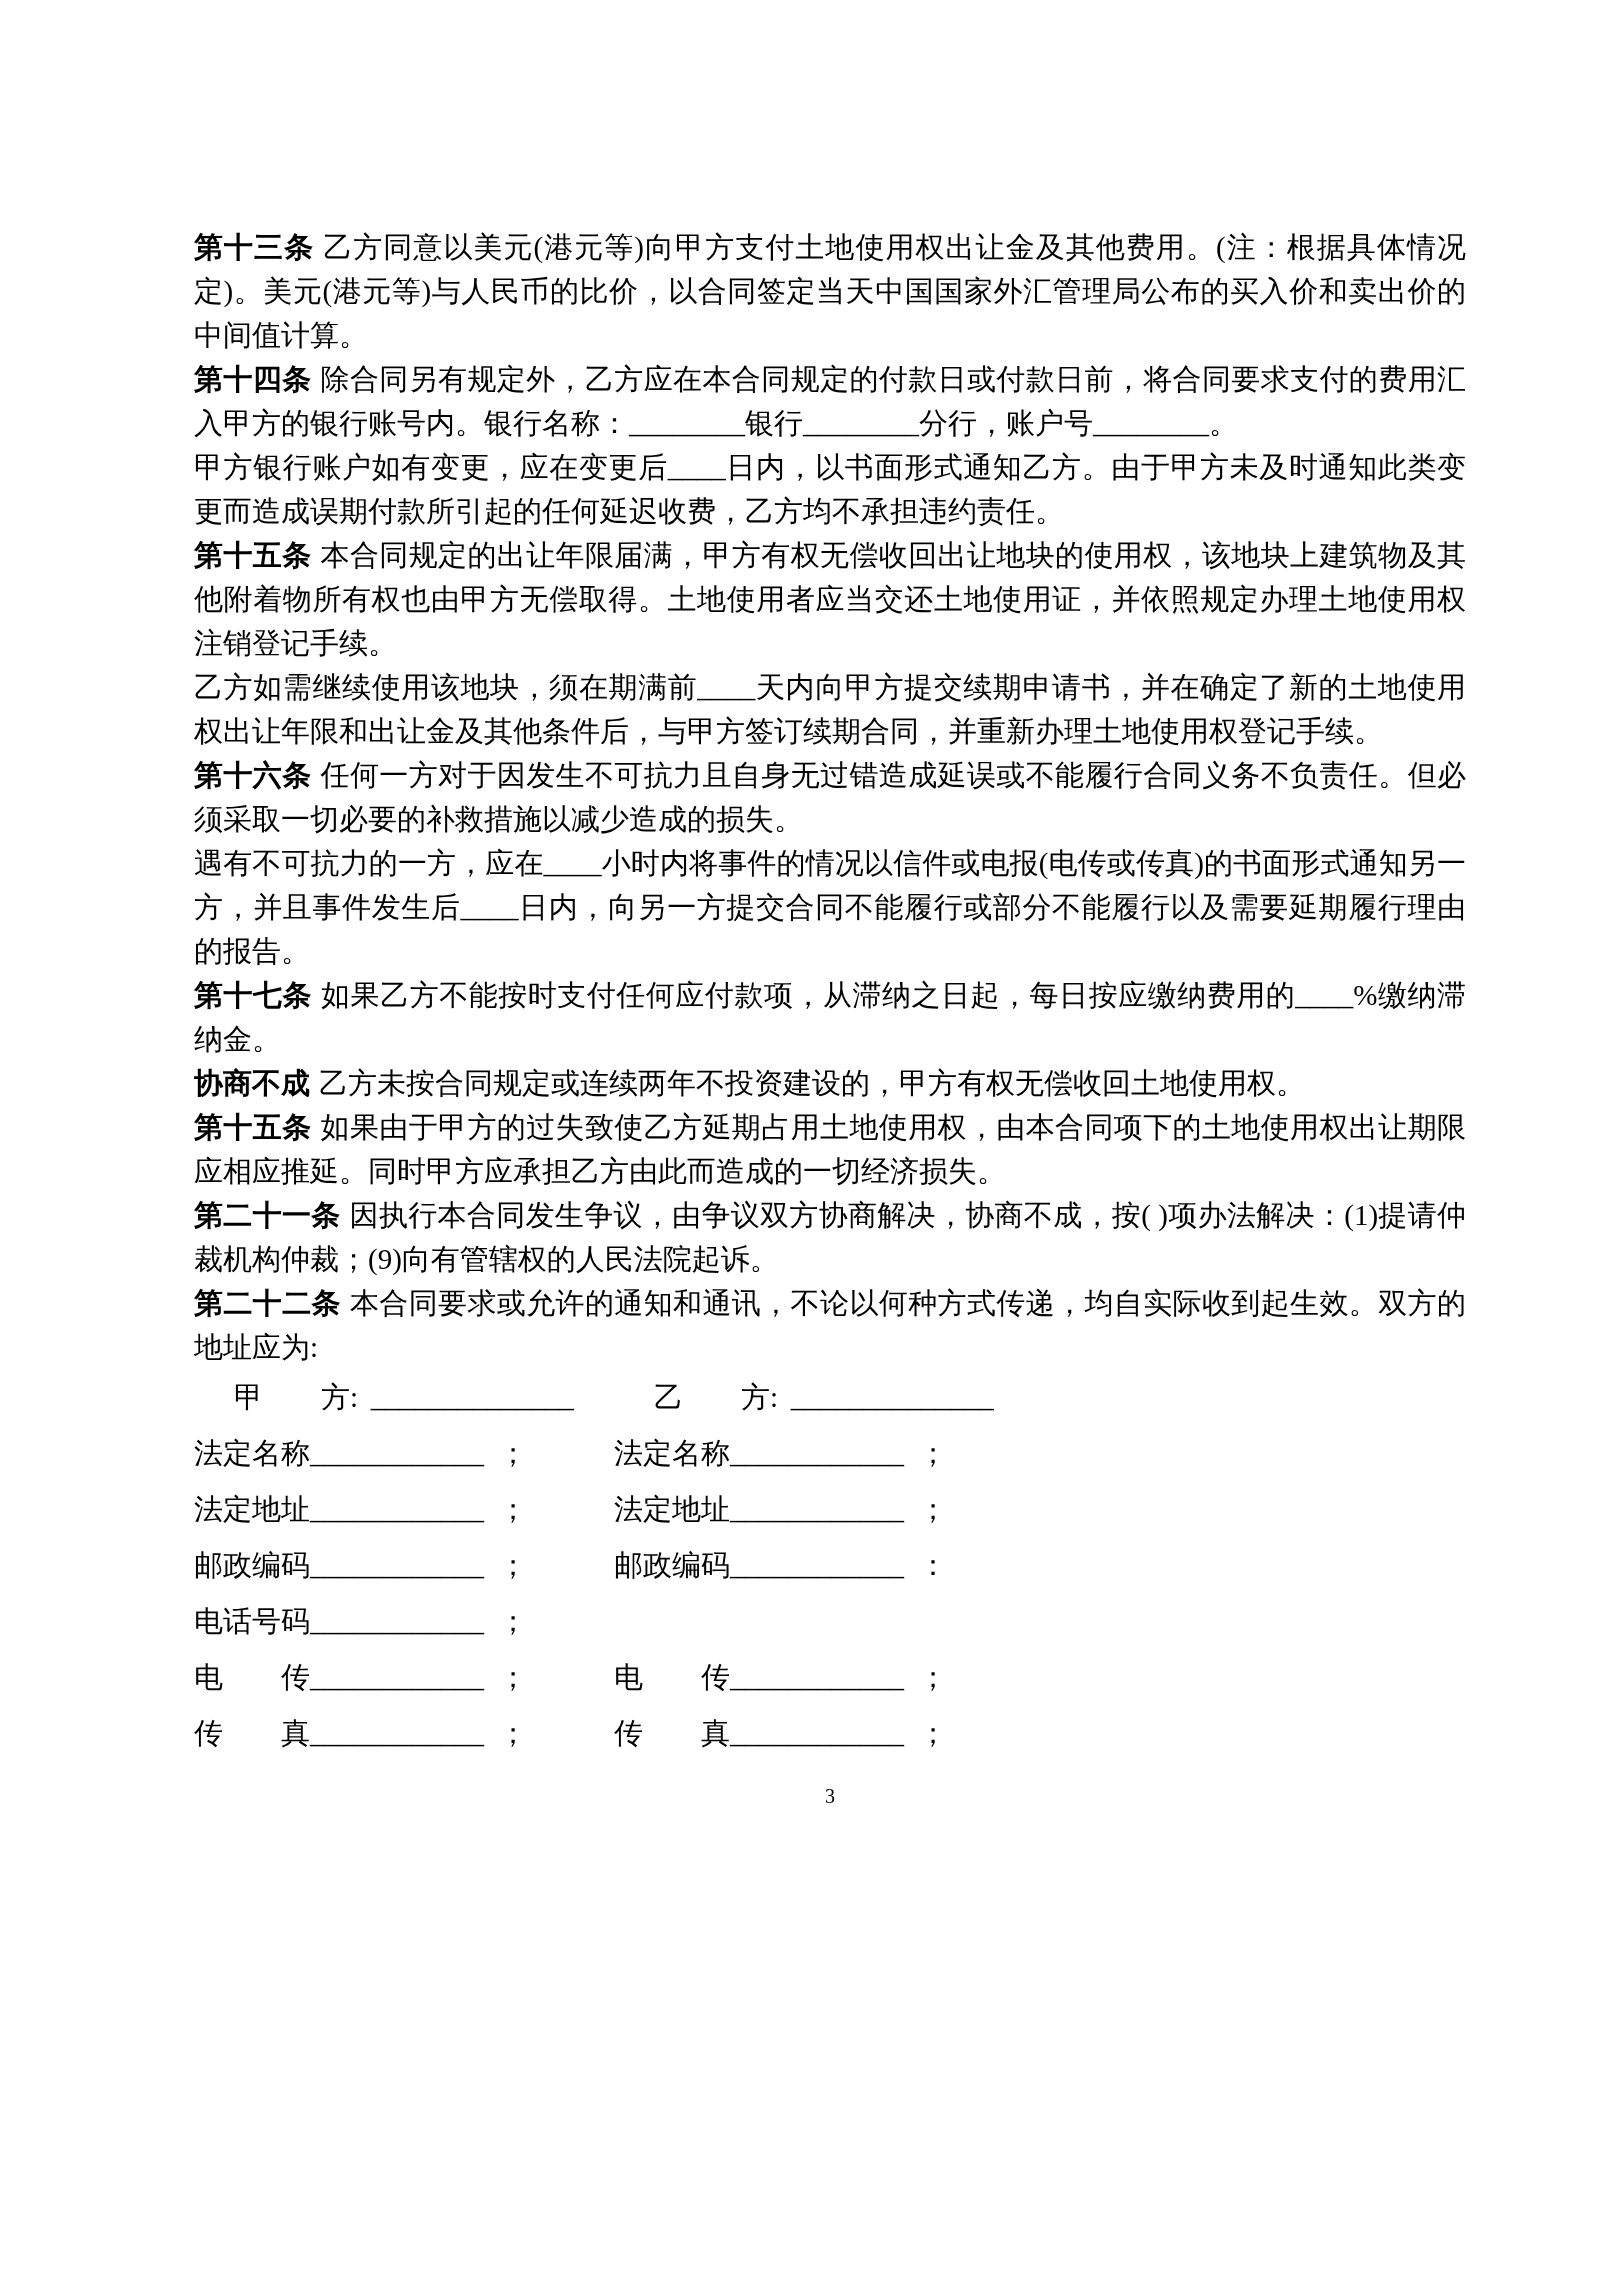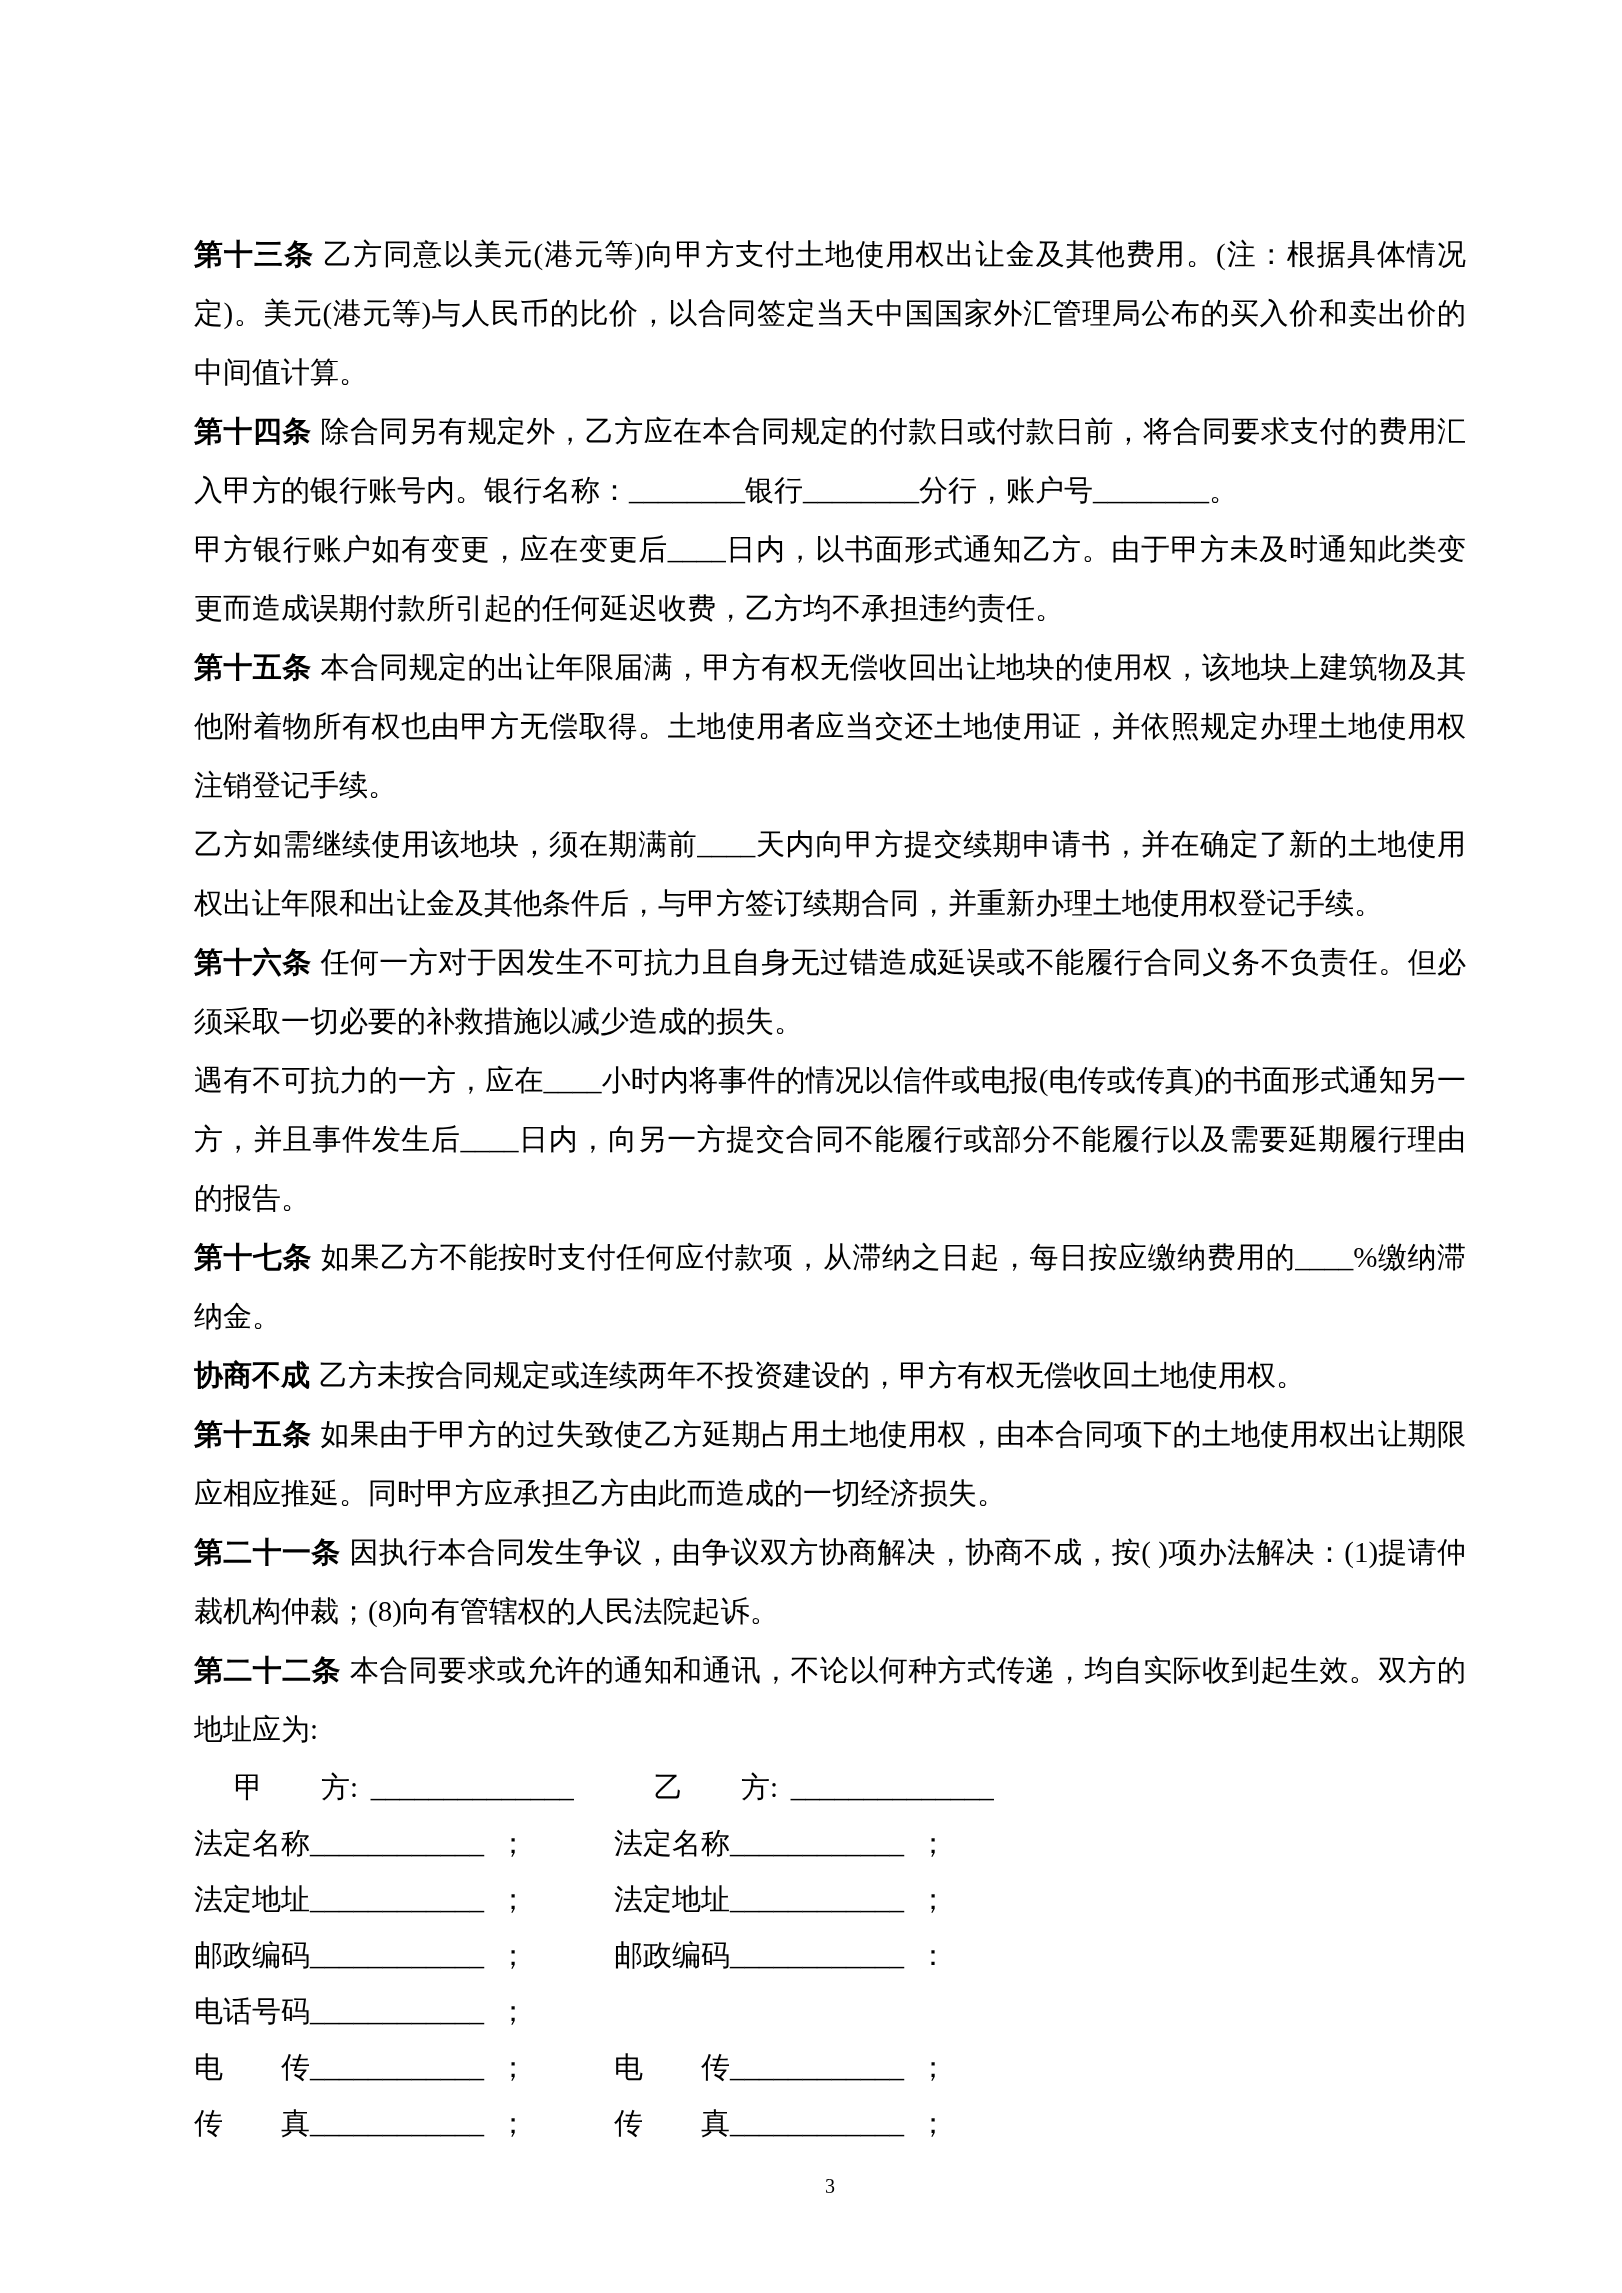--- a/index.html
+++ b/index.html
@@ -2,21 +2,21 @@
 <html style="font-size:14.5px"><head>
 <meta charset="utf-8">
 <style>
   html,body{margin:0;padding:0;background:#ffffff;}
   .page{
     width:1623px;height:2294px;background:#ffffff;color:#000000;
     font-family:"Liberation Serif","DejaVu Serif",serif;
     font-size:29px;box-sizing:border-box;
     padding:225px 157px 0 194px;overflow:hidden;
   }
-  .para{margin:0;line-height:59px;text-align:justify;}
+  .para{margin:0;line-height:44px;text-align:justify;}
   .lbl{
     font-weight:bold;
     font-family:"Liberation Sans","DejaVu Sans",sans-serif;
     margin-right:9px;
   }
   .lbl:empty{margin-right:0;}
   .frow{display:flex;line-height:56px;}
   .fcell{width:420px;white-space:nowrap;}
   .plabel{margin-right:12.7px;margin-left:40px;}
   .fpunct{margin-left:14.5px;}
@@ -33,21 +33,21 @@
   <p class="para"><span class="lbl">第十三条</span><span>乙方同意以美元(港元等)向甲方支付土地使用权出让金及其他费用。(注：根据具体情况定)。美元(港元等)与人民币的比价，以合同签定当天中国国家外汇管理局公布的买入价和卖出价的中间值计算。</span></p>
   <p class="para"><span class="lbl">第十四条</span><span>除合同另有规定外，乙方应在本合同规定的付款日或付款日前，将合同要求支付的费用汇入甲方的银行账号内。银行名称：________银行________分行，账户号________。</span></p>
   <p class="para"><span class="lbl"></span><span>甲方银行账户如有变更，应在变更后____日内，以书面形式通知乙方。由于甲方未及时通知此类变更而造成误期付款所引起的任何延迟收费，乙方均不承担违约责任。</span></p>
   <p class="para"><span class="lbl">第十五条</span><span>本合同规定的出让年限届满，甲方有权无偿收回出让地块的使用权，该地块上建筑物及其他附着物所有权也由甲方无偿取得。土地使用者应当交还土地使用证，并依照规定办理土地使用权注销登记手续。</span></p>
   <p class="para"><span class="lbl"></span><span>乙方如需继续使用该地块，须在期满前____天内向甲方提交续期申请书，并在确定了新的土地使用权出让年限和出让金及其他条件后，与甲方签订续期合同，并重新办理土地使用权登记手续。</span></p>
   <p class="para"><span class="lbl">第十六条</span><span>任何一方对于因发生不可抗力且自身无过错造成延误或不能履行合同义务不负责任。但必须采取一切必要的补救措施以减少造成的损失。</span></p>
   <p class="para"><span class="lbl"></span><span>遇有不可抗力的一方，应在____小时内将事件的情况以信件或电报(电传或传真)的书面形式通知另一方，并且事件发生后____日内，向另一方提交合同不能履行或部分不能履行以及需要延期履行理由的报告。</span></p>
   <p class="para"><span class="lbl">第十七条</span><span>如果乙方不能按时支付任何应付款项，从滞纳之日起，每日按应缴纳费用的____%缴纳滞纳金。</span></p>
   <p class="para"><span class="lbl">协商不成</span><span>乙方未按合同规定或连续两年不投资建设的，甲方有权无偿收回土地使用权。</span></p>
   <p class="para"><span class="lbl">第十五条</span><span>如果由于甲方的过失致使乙方延期占用土地使用权，由本合同项下的土地使用权出让期限应相应推延。同时甲方应承担乙方由此而造成的一切经济损失。</span></p>
-  <p class="para"><span class="lbl">第二十一条</span><span>因执行本合同发生争议，由争议双方协商解决，协商不成，按( )项办法解决：(1)提请仲裁机构仲裁；(8)向有管辖权的人民法院起诉。</span></p>
+  <p class="para"><span class="lbl">第二十一条</span><span>因执行本合同发生争议，由争议双方协商解决，协商不成，按( )项办法解决：(1)提请仲裁机构仲裁；(9)向有管辖权的人民法院起诉。</span></p>
   <p class="para"><span class="lbl">第二十二条</span><span>本合同要求或允许的通知和通讯，不论以何种方式传递，均自实际收到起生效。双方的地址应为:</span></p>
 
   <div class="frow">
     <div class="fcell"><span class="plabel">甲　　方:</span><span>______________</span></div>
     <div class="fcell"><span class="plabel">乙　　方:</span><span>______________</span></div>
   </div>
 
   <div class="frow">
     <div class="fcell"><span>法定名称</span><span>____________</span><span class="fpunct">；</span></div>
     <div class="fcell"><span>法定名称</span><span>____________</span><span class="fpunct">；</span></div>

